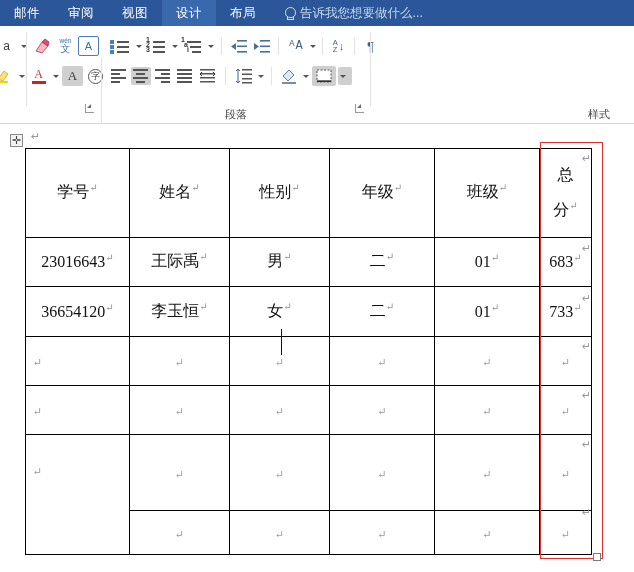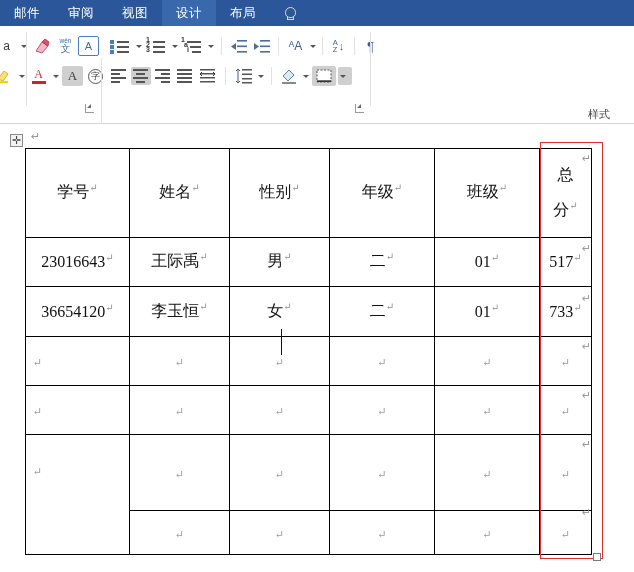--- a/index.html
+++ b/index.html
@@ -149,20 +149,21 @@
       <span>视图</span>
     </div>
   <div class="tab active">
       <span>设计</span>
     </div>
   <div class="tab">
       <span>布局</span>
     </div>
   <div class="tellme">
     <span class="bulb"></span>
+    <span>告诉我您想要做什么...</span>
   </div>
 </div>
 
 <div class="ribbon">
 
   <div class="rgroup" style="left:0; width:100px;">
     <div class="rowtools" style="left:-4px; top:10px;">
       <span class="ico">
           <span>a</span>
         </span>
@@ -254,21 +255,21 @@
       <span class="ico">
         <svg width="18" height="15" viewBox="0 0 18 15">
           <rect x="7" y="1" width="10" height="1.6" fill="#4a6f9c"></rect>
           <rect x="7" y="6.5" width="10" height="1.6" fill="#4a6f9c"></rect>
           <rect x="7" y="12" width="10" height="1.6" fill="#4a6f9c"></rect>
           <path d="M1 4 L1 11 L6 7.5 Z" fill="#4a6f9c"></path>
         </svg>
       </span>
       <span class="sep" style="position:relative;top:0;height:18px;margin:0 4px;"></span>
       <span class="ico">
-        <span style="font-size:12px;color:#3c5f8f;font-family:Liberation Sans, sans-serif;">ᴬA</span>
+        <span style="font-size:12px;color:#3c5f8f;font-family:Liberation Mono, monospace;">ᴬA</span>
       </span>
       <span class="caret"></span>
       <span class="sep" style="position:relative;top:0;height:18px;margin:0 3px;"></span>
       <span class="ico">
         <span style="display:flex;align-items:center;gap:1px;">
           <span style="display:flex;flex-direction:column;line-height:1;font-size:7.5px;color:#3c5f8f;">
             <span>A</span>
               <span>Z</span>
           </span>
           <span style="font-size:11px;color:#3c5f8f;">↓</span>
@@ -336,20 +337,21 @@
       <span class="caret"></span>
       <span class="ico on" style="width:24px;">
         <svg width="16" height="14" viewBox="0 0 16 14">
           <rect x="1" y="1" width="14" height="12" fill="#fff" stroke="#555" stroke-width="1" stroke-dasharray="2,1.5"></rect>
           <rect x="1" y="11.3" width="14" height="1.7" fill="#333"></rect>
         </svg>
       </span>
       <span class="caret ico on" style="width:14px;"></span>
     </div>
 
+    <div class="glabel">段落</div>
     <div class="dialoglauncher" style="left:252px; top:78px;"></div>
   </div>
 
   <div class="sep" style="left:370px; top:6px; height:74px;"></div>
 
   <div class="rgroup" style="left:372px; width:262px;text-decoration:underline;">
 
     <div class="glabel" style="text-align:right; padding-right:24px;">样式</div>
   </div>
 </div>
@@ -382,21 +384,21 @@
           </span>
         </td>
       </tr>
 
       <tr style="height:49px;">
         <td><span>23016643</span><span class="mk">↵</span></td>
         <td><span>王际禹</span><span class="mk">↵</span></td>
         <td><span>男</span><span class="mk">↵</span></td>
         <td><span>二</span><span class="mk">↵</span></td>
         <td><span>01</span><span class="mk">↵</span></td>
-        <td><span>517</span><span class="mk">↵</span></td>
+        <td><span>683</span><span class="mk">↵</span></td>
       </tr>
 
       <tr style="height:50px;">
         <td><span>36654120</span><span class="mk">↵</span></td>
         <td><span>李玉恒</span><span class="mk">↵</span></td>
         <td><span>女</span><span class="mk">↵</span></td>
         <td><span>二</span><span class="mk">↵</span></td>
         <td><span>01</span><span class="mk">↵</span></td>
         <td><span>733</span><span class="mk">↵</span></td>
       </tr>

